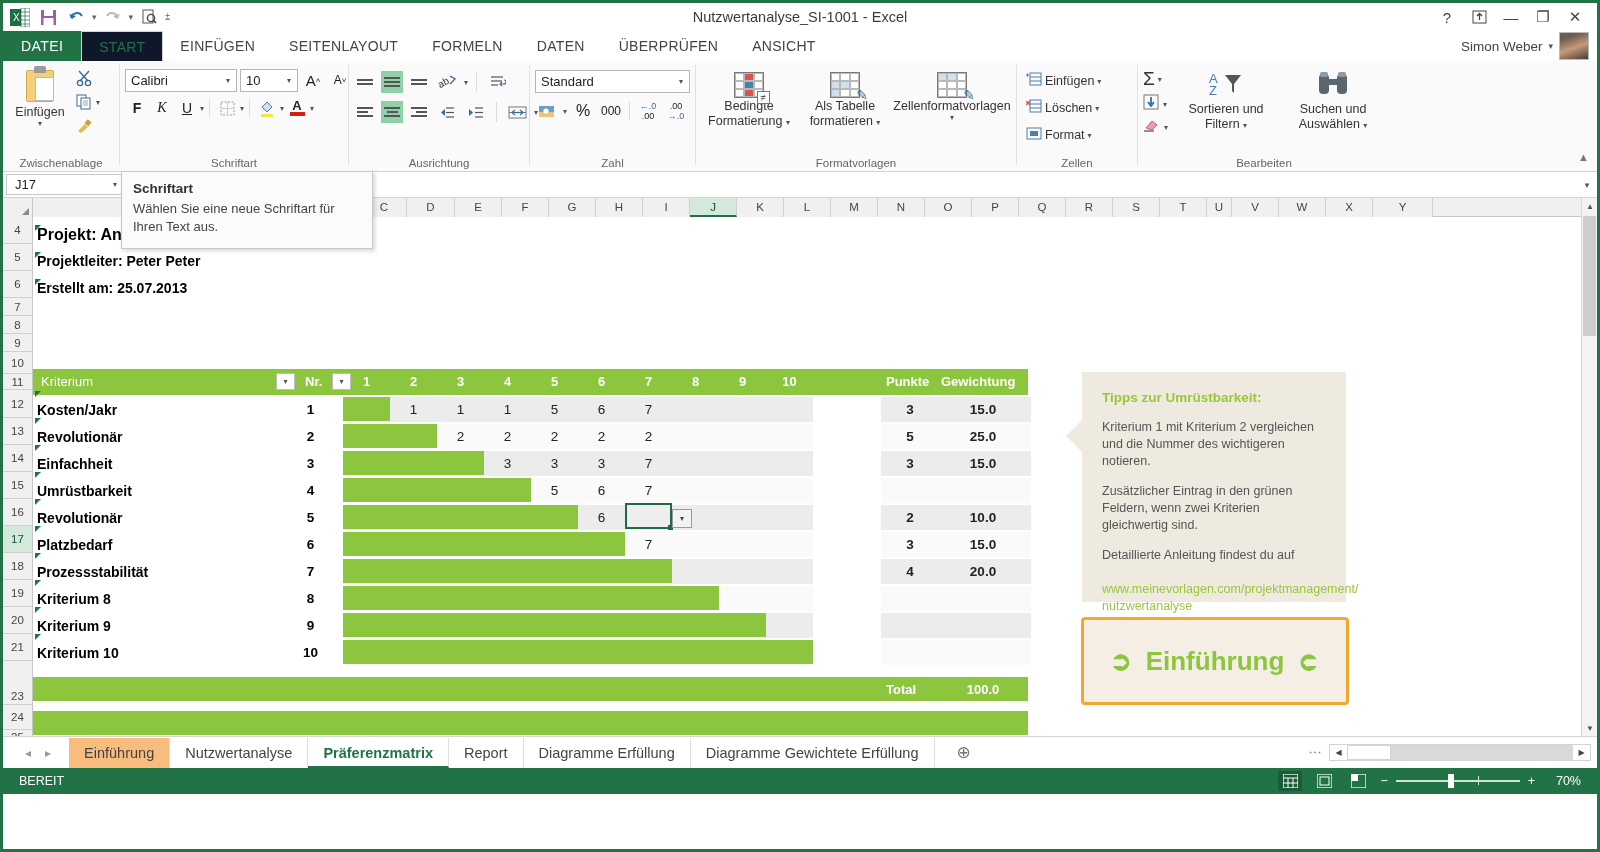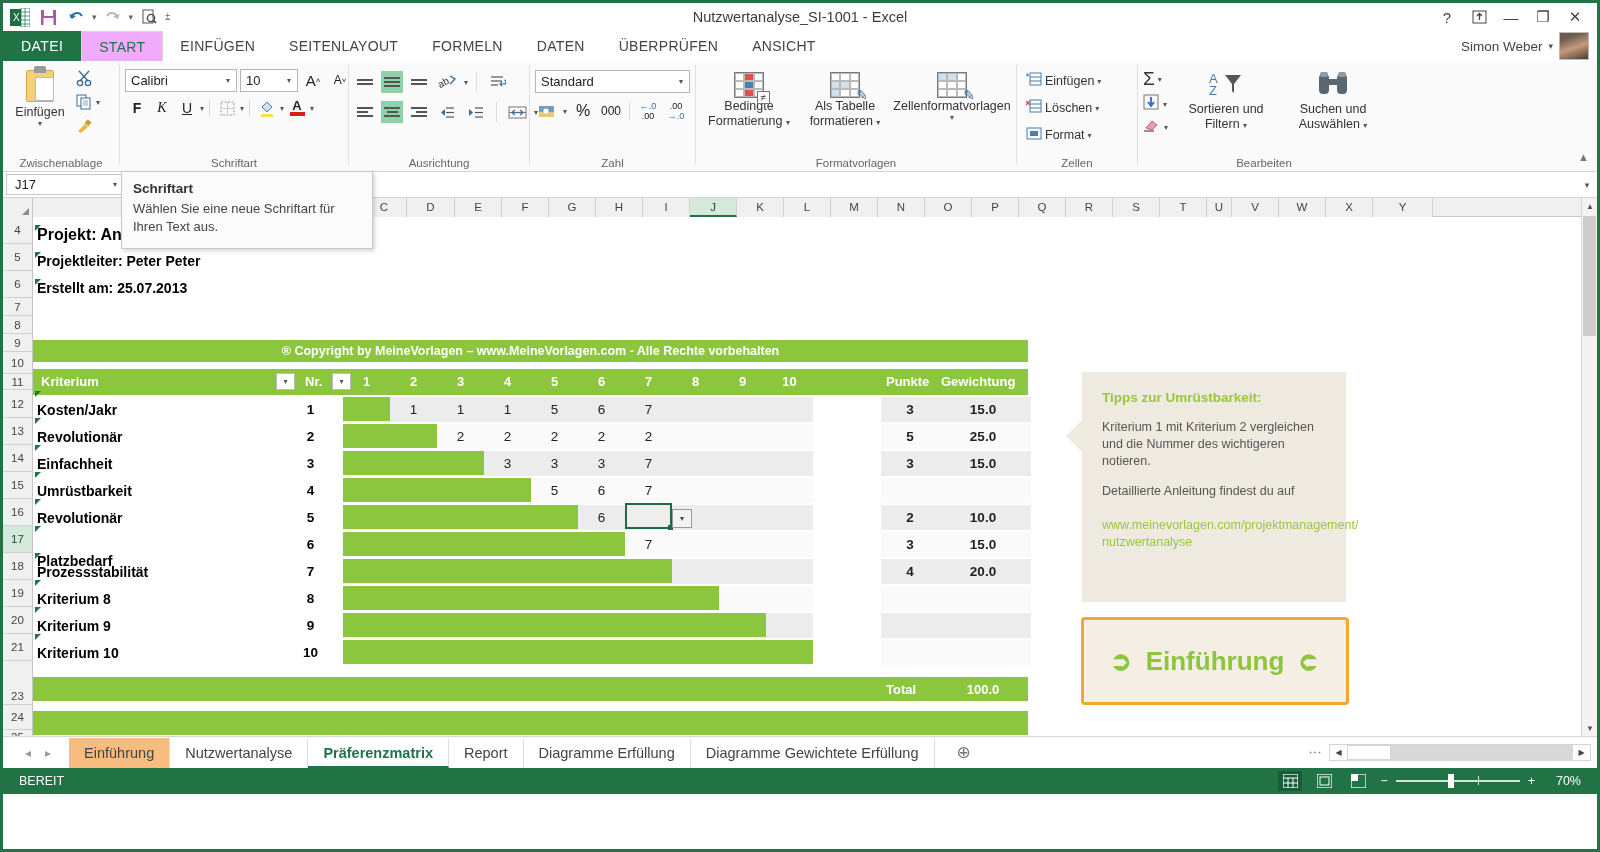--- a/index.html
+++ b/index.html
@@ -47,21 +47,21 @@
     background: #ffffff;
   }
   .tab-file {
     background: #217346; color: #fff; font-size: 14px; letter-spacing: .4px;
     padding: 0 18px; height: 30px; line-height: 30px; cursor: pointer;
   }
   .tab {
     font-size: 14px; color: #444; padding: 0 17px; height: 30px; line-height: 30px;
     cursor: pointer; letter-spacing: .3px;
   }
-  .tab.active { background: #f0abfc; color: #217346; border: 1px solid #d4d4d4; border-bottom: none; }
+  .tab.active { background: #0f172a; color: #217346; border: 1px solid #d4d4d4; border-bottom: none; }
   .user-area {
     margin-left: auto; display: flex; align-items: center; gap: 6px;
     padding-right: 8px; height: 30px;
   }
   .user-name { font-size: 13.5px; color: #444; }
   .avatar {
     width: 30px; height: 28px; background: linear-gradient(160deg,#6d5b4e 20%, #c59a7c 55%, #4a3c33 100%);
     border: 1px solid #bbb;
   }
 
@@ -806,25 +806,24 @@
       <div class="cells">
         <div class="sheet">
 
           <div class="note-tri" style="left:2px; top:8px;"></div>
           <div class="txt" style="left:4px; top:9px; font-size:16px; font-weight:bold;">Projekt: An</div>
           <div class="note-tri" style="left:2px; top:35px;"></div>
           <div class="txt" style="left:4px; top:36px; font-weight:bold;">Projektleiter: Peter Peter</div>
           <div class="note-tri" style="left:2px; top:62px;"></div>
           <div class="txt" style="left:4px; top:63px; font-weight:bold;">Erstellt am: 25.07.2013</div>
 
-          <div class="copyband" style="left:0; top:123px; width:995px; height:22px;">® Copyright by MeineVorlagen – www.MeineVorlagen.com - Alle Rechte vorbehalten</div>
 
           <div id="matrix">
               <div class="tblhdr" style="left: 0px; top: 152px; width: 995px; height: 26px;"></div>
-              <div class="txt" style="left: 8px; top: 157px; color: rgb(255, 255, 255); font-weight: bold; font-size: 13px;">Kriterium</div>
+              <div class="txt" style="left: 8px; top: 157px; color: rgb(255, 255, 255); font-weight: normal; font-size: 13px;">Kriterium</div>
               <div class="filt" style="left: 243px; top: 156px;">▾</div>
               <div class="txt" style="left: 272px; top: 157px; color: rgb(255, 255, 255); font-weight: bold; font-size: 13px;">Nr.</div>
               <div class="filt" style="left: 299px; top: 156px;">▾</div>
               <div class="colnum" style="left: 310px; top: 157px; width: 47px;">1</div>
               <div class="colnum" style="left: 357px; top: 157px; width: 47px;">2</div>
               <div class="colnum" style="left: 404px; top: 157px; width: 47px;">3</div>
               <div class="colnum" style="left: 451px; top: 157px; width: 47px;">4</div>
               <div class="colnum" style="left: 498px; top: 157px; width: 47px;">5</div>
               <div class="colnum" style="left: 545px; top: 157px; width: 47px;">6</div>
               <div class="colnum" style="left: 592px; top: 157px; width: 47px;">7</div>
@@ -886,21 +885,21 @@
               <div class="note-tri" style="left: 2px; top: 282px;"></div>
               <div class="rowlabel" style="left: 4px; top: 293px;">Revolutionär</div>
               <div class="rownr" style="left: 255px; top: 293px; width: 45px;">5</div>
               <div class="cellnum" style="left: 545px; top: 293px; width: 47px;">6</div>
               <div class="ptbox" style="left: 848px; top: 288px; width: 150px; height: 25px; background: rgb(236, 236, 236);"></div>
               <div class="ptval" style="left: 848px; top: 293px; width: 58px;">2</div>
               <div class="ptval" style="left: 910px; top: 293px; width: 80px;">10.0</div>
               <div class="rowband" style="left: 310px; top: 315px; width: 470px; height: 25px; background: rgb(250, 250, 250);"></div>
               <div class="bar" style="left: 310px; top: 315px; width: 282px; height: 24px;"></div>
               <div class="note-tri" style="left: 2px; top: 309px;"></div>
-              <div class="rowlabel" style="left: 4px; top: 320px; margin-top: 16px;">Platzbedarf</div>
+              <div class="rowlabel" style="left: 4px; top: 320px;">Platzbedarf</div>
               <div class="rownr" style="left: 255px; top: 320px; width: 45px;">6</div>
               <div class="cellnum" style="left: 592px; top: 320px; width: 47px;">7</div>
               <div class="ptbox" style="left: 848px; top: 315px; width: 150px; height: 25px; background: rgb(250, 250, 250);"></div>
               <div class="ptval" style="left: 848px; top: 320px; width: 58px;">3</div>
               <div class="ptval" style="left: 910px; top: 320px; width: 80px;">15.0</div>
               <div class="rowband" style="left: 310px; top: 342px; width: 470px; height: 25px; background: rgb(236, 236, 236);"></div>
               <div class="bar" style="left: 310px; top: 342px; width: 329px; height: 24px;"></div>
               <div class="note-tri" style="left: 2px; top: 336px;"></div>
               <div class="rowlabel" style="left: 4px; top: 347px;">Prozessstabilität</div>
               <div class="rownr" style="left: 255px; top: 347px; width: 45px;">7</div>
@@ -930,20 +929,21 @@
               <div class="totaltxt" style="left: 910px; top: 465px; width: 80px; text-align: center;">100.0</div>
               <div class="totalband" style="left: 0px; top: 494px; width: 995px; height: 24px;"></div>
               <div class="selcell" style="left: 592px; top: 286px; width: 47px; height: 26px;"></div>
               <div class="seldrop" style="left: 639px; top: 292px;">▾</div>
             </div>
 
           <div class="tips" style="left:1049px; top:155px; width:264px; height:230px;">
             <div class="tips-arrow" style="left:-16px; top:48px;"></div>
             <div class="tips-title">Tipps zur Umrüstbarkeit:</div>
             <div class="tips-p">Kriterium 1 mit Kriterium 2 vergleichen und die Nummer des wichtigeren notieren.</div>
+            <div class="tips-p">Zusätzlicher Eintrag in den grünen Feldern, wenn zwei Kriterien gleichwertig sind.</div>
             <div class="tips-p" style="margin-bottom:17px">Detaillierte Anleitung findest du auf</div>
             <span class="tips-link">www.meinevorlagen.com/projektmanagement/</span>
             <span class="tips-link">nutzwertanalyse</span>
           </div>
 
           <div class="introbtn" style="left:1048px; top:400px; width:268px; height:88px;">
             <span class="arr">➲</span>
             <span class="lbl">Einführung</span>
             <span class="arr" style="transform:scaleX(-1)">➲</span>
           </div>

